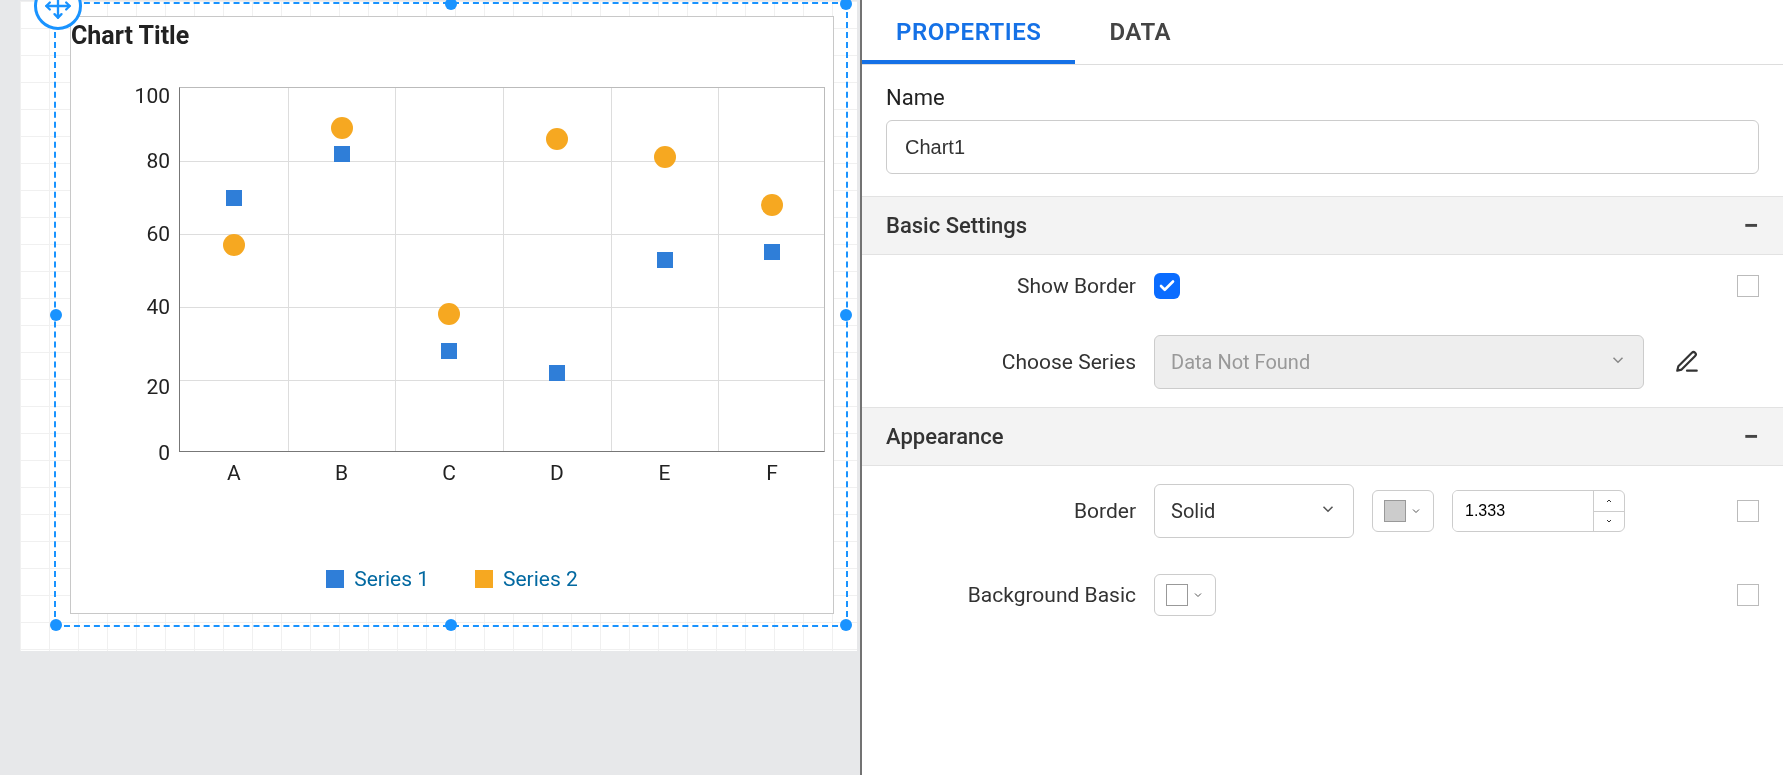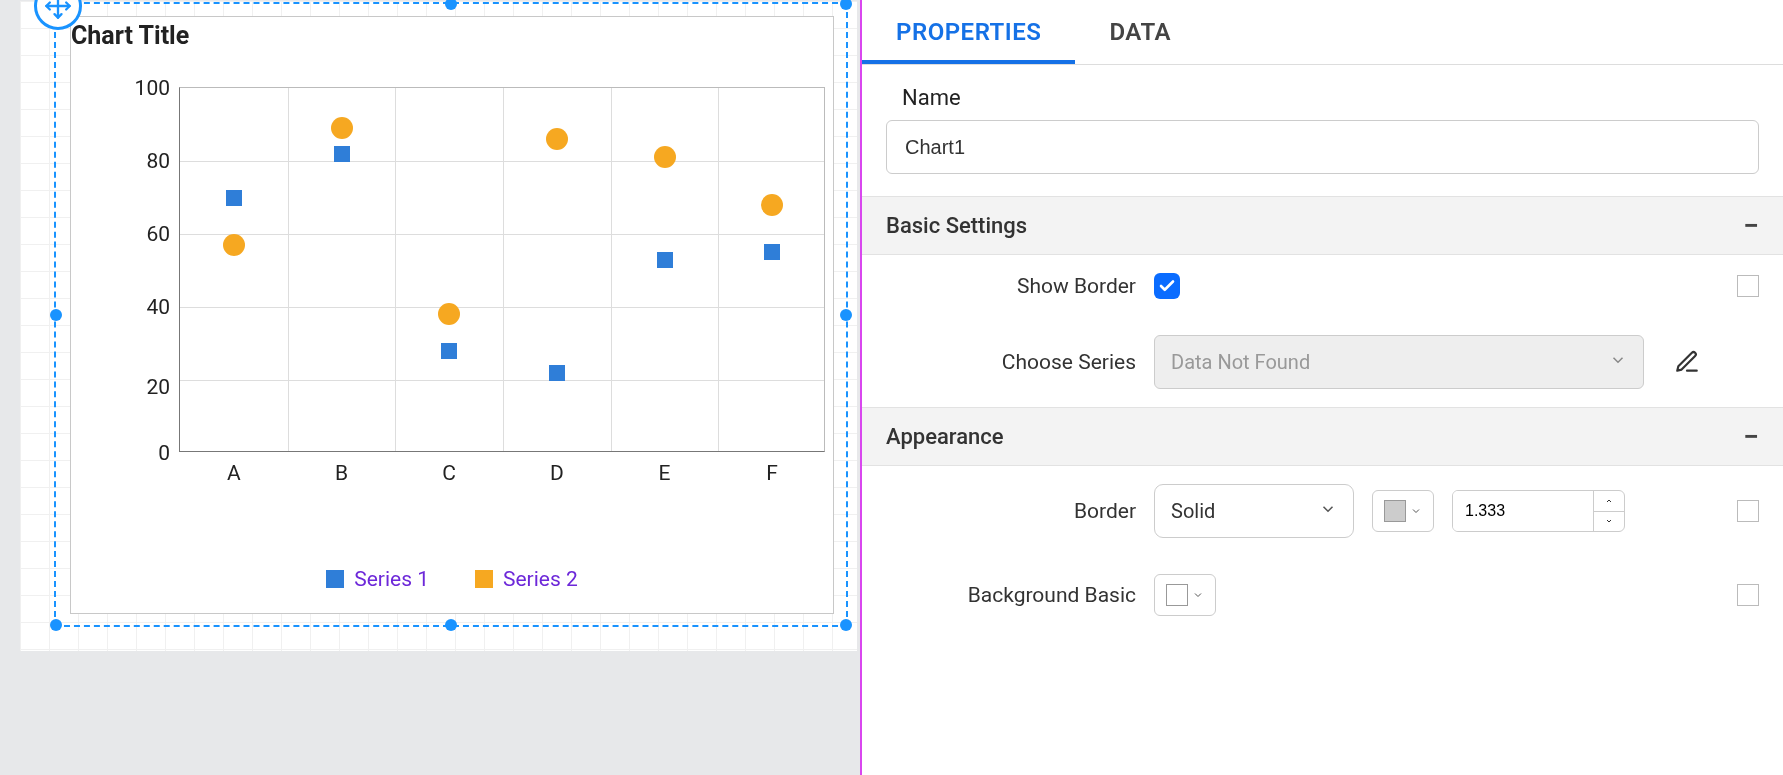--- a/index.html
+++ b/index.html
@@ -22,51 +22,51 @@
 
 .chart-frame { position:absolute; left:14px; top:12px; width:764px; height:598px; border:1px solid #c8c8c8; background:#fff; }
 .chart-title { text-align:left; font-weight:700; font-size:25px; color:#222; margin-top:4px; }
 .plot { position:absolute; left:108px; top:70px; width:646px; height:365px; border-left:1px solid #777; border-bottom:1px solid #777; border-top:1px solid #bbb; border-right:1px solid #bbb; }
 .gridline-h { position:absolute; left:0; right:0; height:1px; background:#ddd; }
 .y-tick { position:absolute; right: calc(100% + 10px); font-size:21px; color:#222; transform:translateY(-50%); }
 .x-cat { position:absolute; top:calc(100% + 10px); font-size:21px; color:#222; transform:translateX(-50%); }
 .x-catline { position:absolute; top:0; bottom:0; width:1px; background:#ddd; }
 .pt-sq { position:absolute; width:16px; height:16px; background:#2f7ed8; transform:translate(-50%,-50%); }
 .pt-ci { position:absolute; width:22px; height:22px; border-radius:50%; background:#f6a821; transform:translate(-50%,-50%); }
-.legend { position:absolute; left:0; right:0; bottom:22px; display:flex; justify-content:center; gap:46px; font-size:21px; color:#6d28d9; }
+.legend { position:absolute; left:0; right:0; bottom:22px; display:flex; justify-content:center; gap:46px; font-size:21px; color:#0369a1; }
 .legend-item { display:flex; align-items:center; gap:10px; }
 .leg-sq { width:18px;height:18px;background:#2f7ed8; }
 .leg-sq2{ width:18px;height:18px;background:#f6a821; }
 
 
-.panel { flex:1; background:#fff; height:100%; display:flex; flex-direction:column; border-left:2px solid #d946ef; }
+.panel { flex:1; background:#fff; height:100%; display:flex; flex-direction:column; border-left:2px solid #737373; }
 .tabs { display:flex; border-bottom:1.5px solid #ddd; }
 .tab { padding:18px 34px 14px; font-size:24px; font-weight:600; letter-spacing:0.5px; color:#444; cursor:pointer; }
 .tab.active{ color:#1571e6; border-bottom:4px solid #1571e6; }
 
-.section-label { font-size:22px; color:#222; padding:20px 40px 10px; }
+.section-label { font-size:22px; color:#222; padding:20px 24px 10px; }
 .name-input-wrap { padding:0 24px 22px; }
 .text-input { width:100%; height:54px; border:1px solid #ccc; border-radius:6px; font-size:20px; padding:0 18px; color:#333; }
 
 .section-header { background:#f3f3f3; border-top:1px solid #e2e2e2; border-bottom:1px solid #e2e2e2; padding:12px 24px; font-size:22px; color:#333; font-weight:500; display:flex; justify-content:space-between; align-items:center; }
 .collapse-icon { font-size:28px; font-weight:600; color:#444; }
 
 .prop-row { display:flex; align-items:center; padding:18px 24px; gap:18px; }
 .prop-label { width:250px; text-align:right; font-size:21px; color:#333; }
 .chk { width:26px; height:26px; border-radius:6px; background:#0a6cff; display:flex; align-items:center; justify-content:center; }
 .chk svg{ stroke:#fff; }
 .override-box { width:22px; height:22px; border:1.5px solid #bbb; margin-left:auto; }
 
 .select { height:54px; border:1px solid #ccc; border-radius:6px; display:flex; align-items:center; justify-content:space-between; padding:0 16px; font-size:20px; color:#333; background:#fff; }
 .select.disabled{ background:#eee; color:#999; }
 .select .chev{ color:#666; }
 .select.series{ flex:1; max-width:490px; }
 .edit-pencil{ width:30px; height:30px; display:flex; align-items:center; justify-content:center; margin-left:10px; }
 
-.border-style{ width:200px;border-radius:9px; }
+.border-style{ width:200px; }
 .color-swatch{ width:62px; height:42px; border:1px solid #ccc; border-radius:6px; display:flex; align-items:center; justify-content:center; gap:4px; padding:0 6px; }
 .swatch{ width:22px;height:22px;background:#ccc;border:1px solid #999; }
 .num-spin{ display:flex; border:1px solid #ccc; border-radius:6px; overflow:hidden; height:42px; }
 .num-spin input{ border:none; width:140px; font-size:16px; padding:0 12px; }
 .spin-btns{ display:flex; flex-direction:column; border-left:1px solid #ccc; }
 .spin-btns div{ width:30px; flex:1; display:flex; align-items:center; justify-content:center; font-size:12px; color:#333; }
 .spin-btns div:first-child{ border-bottom:1px solid #ccc; }
 
 </style>
 </head>
@@ -81,21 +81,21 @@
         <div class="plot">
             <div class="y-tick" style="top: 365px;">0</div>
             <div class="gridline-h" style="top: 292px;"></div>
             <div class="y-tick" style="top: 276px; margin-top: 23px;">20</div>
             <div class="gridline-h" style="top: 219px;"></div>
             <div class="y-tick" style="top: 219px;">40</div>
             <div class="gridline-h" style="top: 146px;"></div>
             <div class="y-tick" style="top: 146px;">60</div>
             <div class="gridline-h" style="top: 73px;"></div>
             <div class="y-tick" style="top: 73px;">80</div>
-            <div class="y-tick" style="top: 0px;">100</div>
+            <div class="y-tick" style="top: 8px;">100</div>
             <div class="x-cat" style="left: 53.8333px;">A</div>
             <div class="x-catline" style="left: 107.667px;"></div>
             <div class="x-cat" style="left: 161.5px;">B</div>
             <div class="x-catline" style="left: 215.333px;"></div>
             <div class="x-cat" style="left: 269.167px;">C</div>
             <div class="x-catline" style="left: 323px;"></div>
             <div class="x-cat" style="left: 376.833px;">D</div>
             <div class="x-catline" style="left: 430.667px;"></div>
             <div class="x-cat" style="left: 484.5px;">E</div>
             <div class="x-catline" style="left: 538.333px;"></div>

